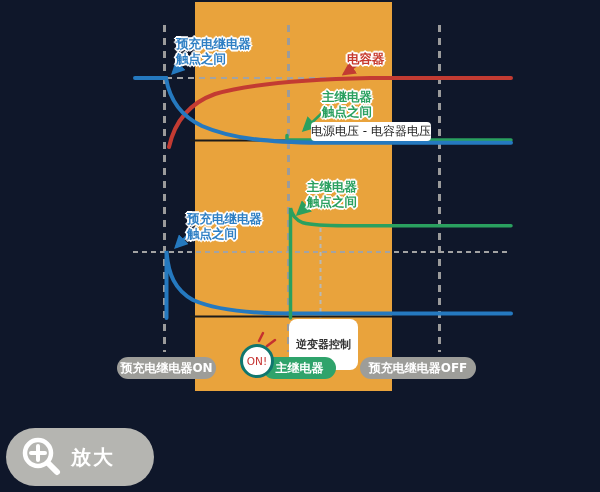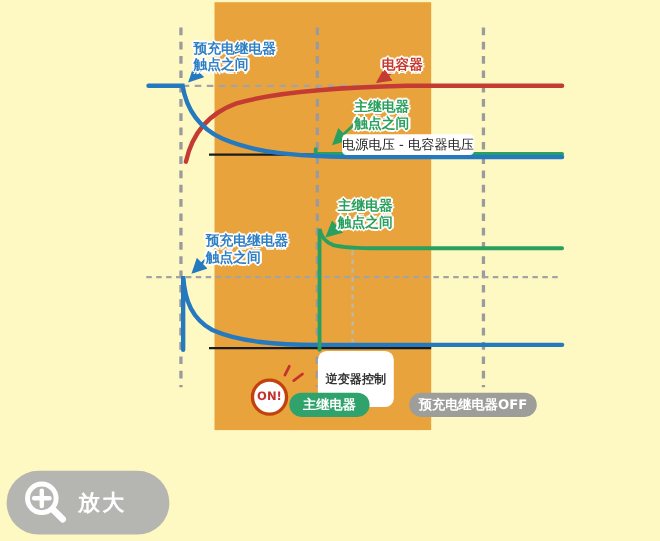--- a/index.html
+++ b/index.html
@@ -1,35 +1,35 @@
 <!DOCTYPE html>
 <html><head>
 <meta charset="utf-8">
 <style>
   html,body{margin:0;padding:0;background:#fff;}
-  .stage{position:relative;width:600px;height:492px;background:#fef9c3;overflow:hidden;
+  .stage{position:relative;width:600px;height:492px;background:#0f172a;overflow:hidden;
          font-family:"DejaVu Sans","Liberation Sans",sans-serif;}
   .stage svg.diagram{position:absolute;left:0;top:0;}
   .lbl{position:absolute;font-weight:bold;font-size:12.5px;line-height:15px;white-space:nowrap;
        text-shadow:-1px -1px 0 #fff,1px -1px 0 #fff,-1px 1px 0 #fff,1px 1px 0 #fff,
                    0 -2px 0 #fff,0 2px 0 #fff,-2px 0 0 #fff,2px 0 0 #fff;}
   .lbl span{display:block;}
   .c-blue{color:#2e7fc4;}
   .c-red{color:#c7392c;font-family:Liberation Serif, serif;}
   .c-green{color:#2aa05f;}
   .white-note{position:absolute;background:#fff;border-radius:4px;padding:1px 0;
               font-size:12px;font-weight:normal;color:#222;white-space:nowrap;}
   .inverter-note{position:absolute;background:#fff;border-radius:8px;padding:18px 7px;
               font-size:11px;font-weight:bold;color:#333;white-space:nowrap;}
   .pill{position:absolute;height:22px;border-radius:11px;color:#fff;font-weight:bold;
         font-size:12px;display:flex;align-items:center;justify-content:center;white-space:nowrap;}
   .pill-gray{background:#9d9d99;}
   .pill-green{background:#2fa36b;}
-  .on-badge{position:absolute;left:228px;top:344px;width:28px;height:28px;background:#fff;
-        border:3px solid #c2410c;border-radius:50%;color:#c5312f;font-weight:bold;font-size:10.5px;
+  .on-badge{position:absolute;left:240px;top:344px;width:28px;height:28px;background:#fff;
+        border:3px solid #0f766e;border-radius:50%;color:#c5312f;font-weight:normal;font-size:10.5px;
         display:flex;align-items:center;justify-content:center;z-index:3;}
   .zoom-btn{position:absolute;left:6px;top:428px;width:148px;height:58px;border-radius:29px;
         background:#b5b5b1;display:flex;align-items:center;box-sizing:border-box;
         padding-left:13px;cursor:pointer;border:none;}
   .zoom-btn .zoom-label{font-size:20px;font-weight:bold;color:#fff;margin-left:6px;letter-spacing:2px;}
 </style>
 </head>
 <body>
 
 <div class="stage">
@@ -95,26 +95,27 @@
     <span>触点之间</span>
   </div>
 
   <div class="lbl c-blue" style="left:187px;top:211px;">
     <span>预充电继电器</span>
     <span>触点之间</span>
   </div>
 
   <div class="inverter-note" style="left:289px;top:319px;">逆变器控制</div>
 
+  <div class="pill pill-gray" style="left:117px;top:357px;width:99px;">预充电继电器ON</div>
 
   <div class="on-badge">ON!</div>
 
   <div class="pill pill-green" style="left:263px;top:357px;width:73px;">主继电器</div>
 
-  <div class="pill pill-gray" style="left:372px;top:357px;width:116px;">预充电继电器OFF</div>
+  <div class="pill pill-gray" style="left:360px;top:357px;width:116px;">预充电继电器OFF</div>
 
   <button class="zoom-btn">
     <svg width="46" height="46" viewBox="0 0 46 46">
       <circle cx="19" cy="19" r="13" fill="none" stroke="#fff" stroke-width="4.5"></circle>
       <line x1="12" y1="19" x2="26" y2="19" stroke="#fff" stroke-width="4" stroke-linecap="round"></line>
       <line x1="19" y1="12" x2="19" y2="26" stroke="#fff" stroke-width="4" stroke-linecap="round"></line>
       <line x1="29" y1="29" x2="38" y2="38" stroke="#fff" stroke-width="6" stroke-linecap="round"></line>
     </svg>
     <span class="zoom-label">放大</span>
   </button>

